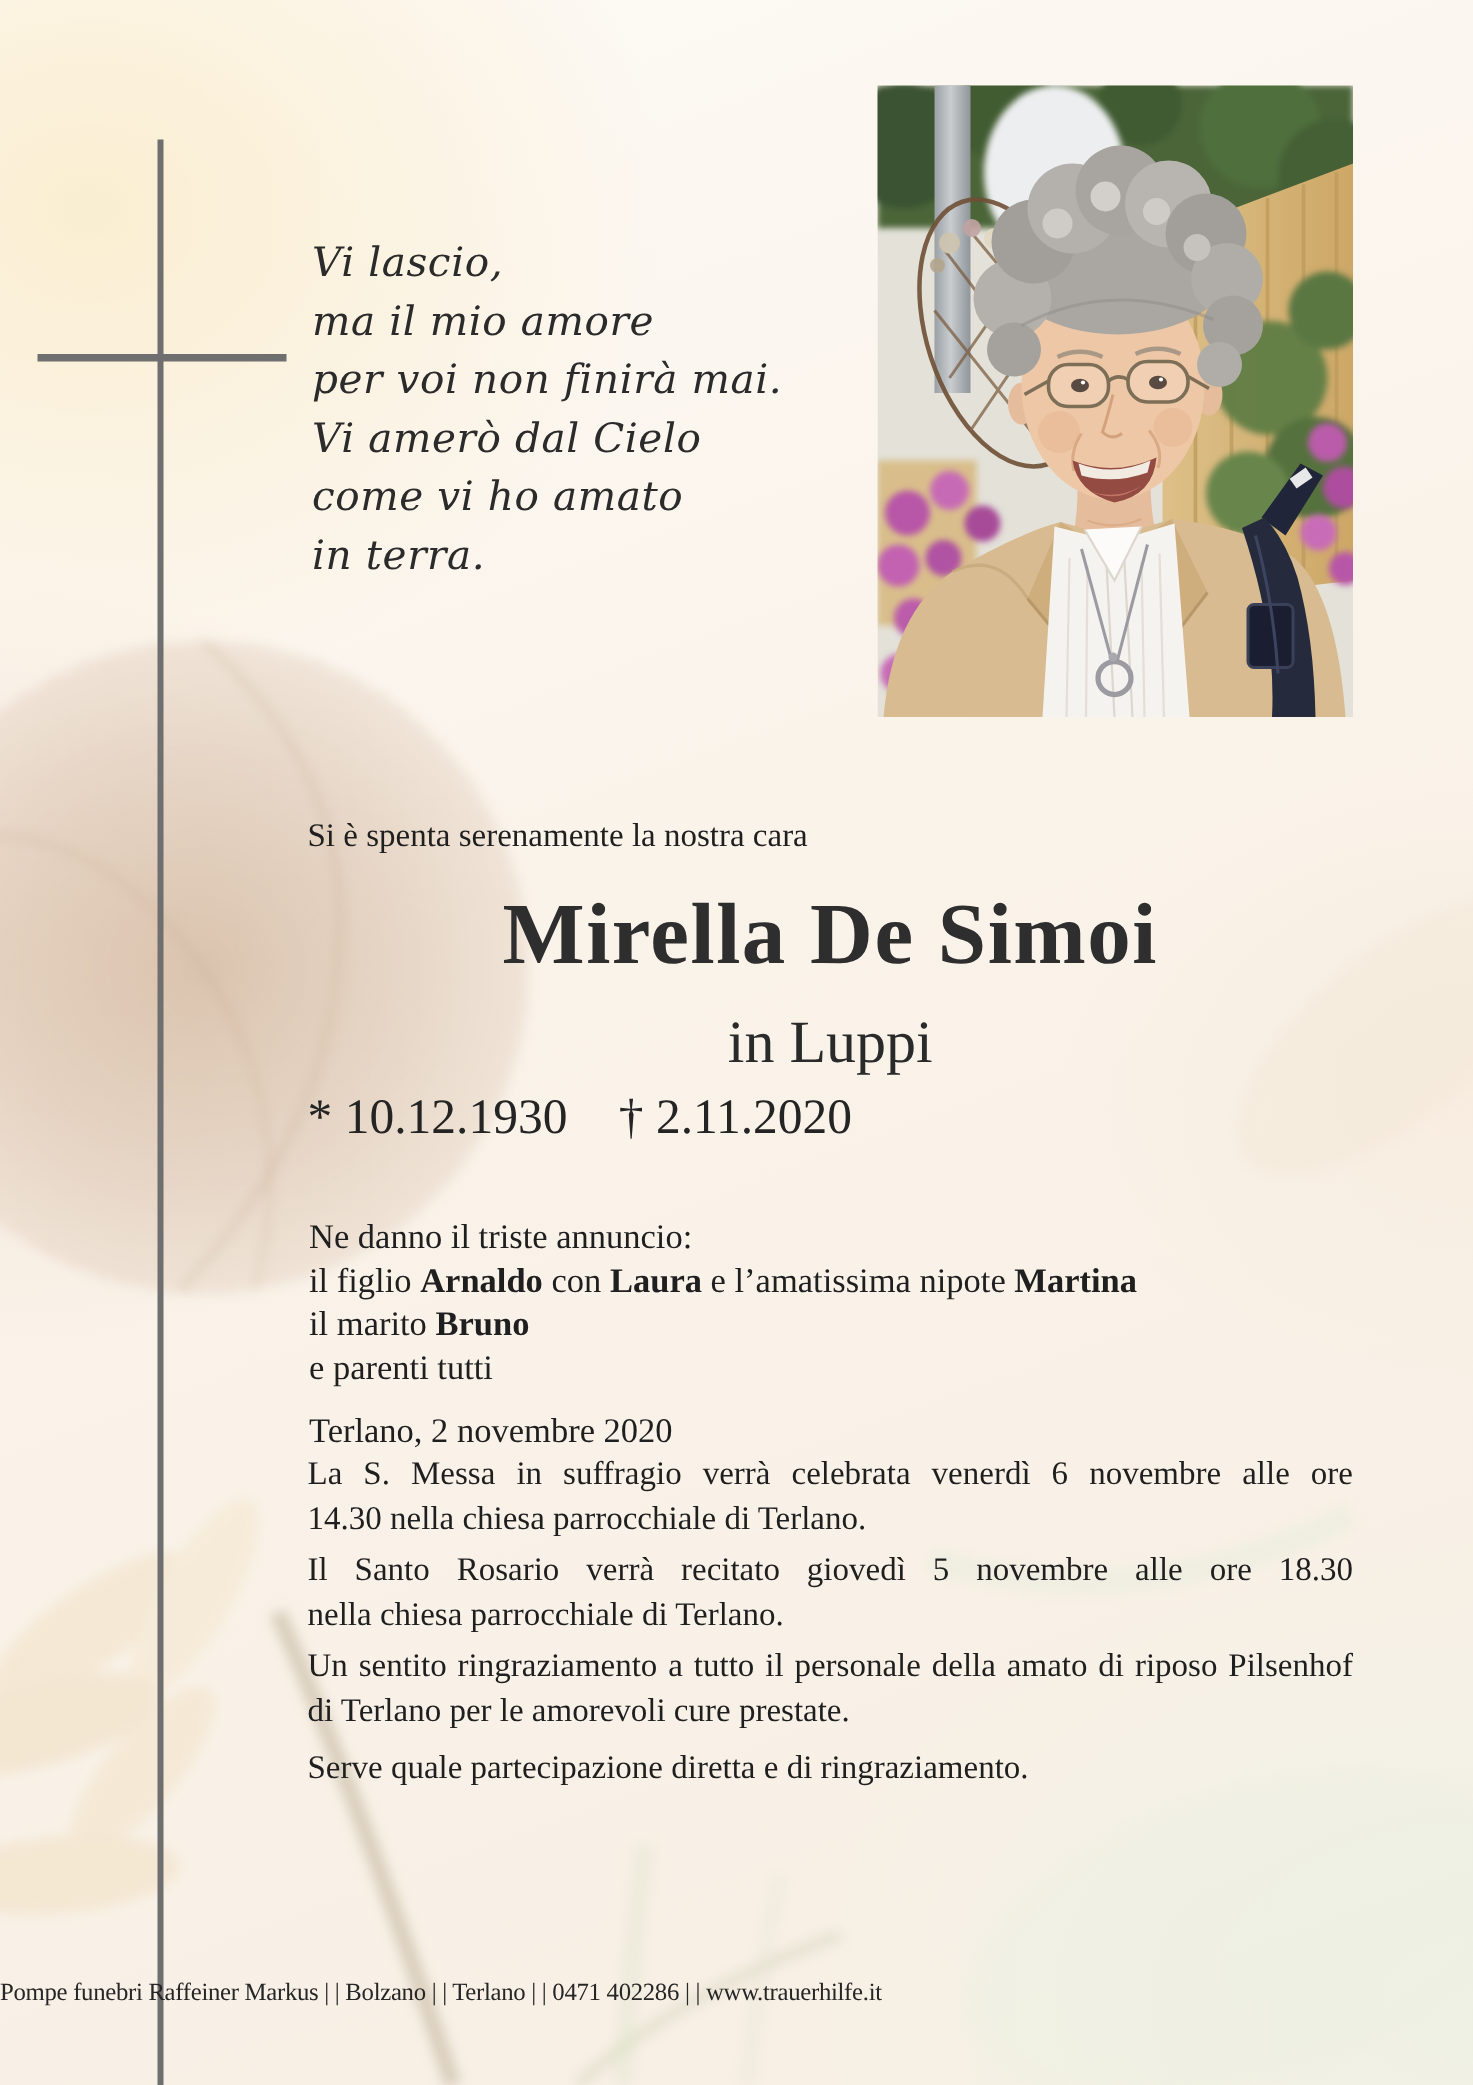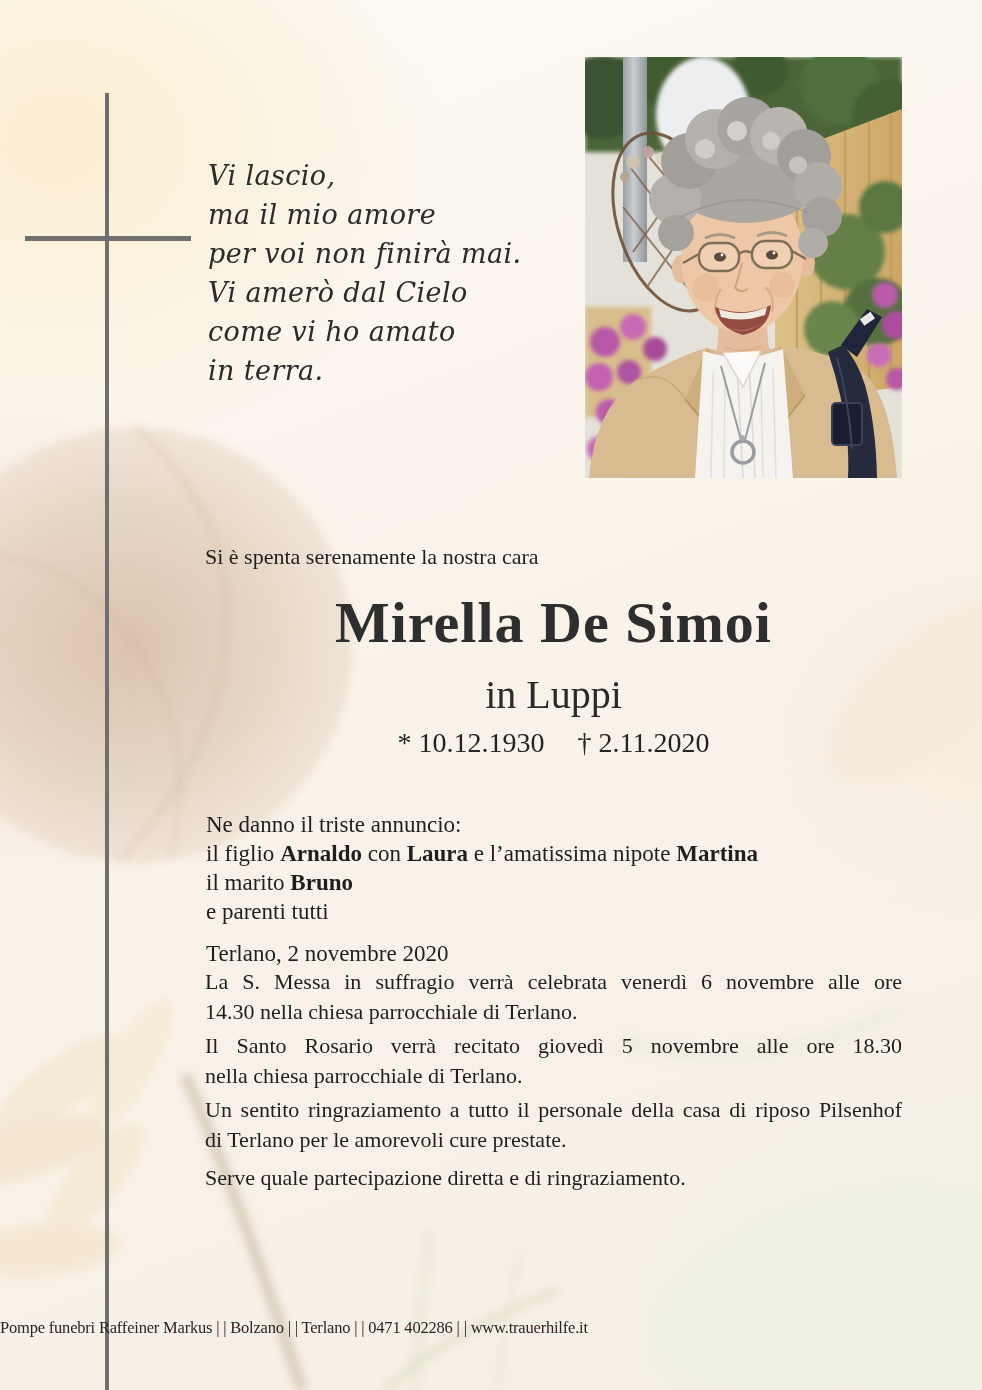--- a/index.html
+++ b/index.html
@@ -19,22 +19,22 @@
   .poem{position:absolute;left:208px;top:156px;width:400px;z-index:3;
         text-align:left;font-family:"DejaVu Serif","Liberation Serif",serif;
         font-style:italic;font-size:27px;line-height:39px;color:#2b2b2b;letter-spacing:0.4px;}
   .photo{position:absolute;left:585px;top:57px;width:317px;height:421px;z-index:3;}
   .photo svg{display:block;width:100%;height:100%;}
   .intro{position:absolute;left:205px;top:505px;font-size:22px;z-index:3;margin-top:39px;}
   .name{position:absolute;left:205px;top:589px;width:697px;margin:0;text-align:center;
         font-size:58px;font-weight:bold;color:#2e2e2e;z-index:3;letter-spacing:1px;}
   .maiden{position:absolute;left:205px;top:671px;width:697px;text-align:center;
         font-size:40px;color:#2a2a2a;z-index:3;}
-  .dates{position:absolute;left:205px;top:727px;width:697px;text-align:center;
-        font-size:28px;color:#242424;z-index:3;}
+  .dates{position:absolute;left:205px;top:727px;width:697px;
+        font-size:33px;color:#242424;z-index:3;}
   .dates .death{margin-left:26px;}
   .announce{position:absolute;left:206px;top:810px;width:697px;font-size:23px;line-height:29px;z-index:3;}
   .announce .dateline{margin-top:13px;}
   .paras{position:absolute;left:205px;top:967px;width:697px;font-size:22px;line-height:30px;z-index:3;}
   .para{margin:0 0 4px 0;}
   .para.last{margin-top:8px;}
   .jline{display:block;text-align:justify;text-align-last:justify;}
   .lline{display:block;text-align:left;}
   .footer{position:absolute;left:0;top:1318px;width:891px;text-align:left;
         font-size:16.5px;letter-spacing:-0.2px;color:#262626;z-index:3;}
@@ -308,21 +308,21 @@
   <div class="paras">
     <p class="para">
       <span class="jline">La S. Messa in suffragio verrà celebrata venerdì 6 novembre alle ore</span>
       <span class="lline">14.30 nella chiesa parrocchiale di Terlano.</span>
     </p>
     <p class="para">
       <span class="jline">Il Santo Rosario verrà recitato giovedì 5 novembre alle ore 18.30</span>
       <span class="lline">nella chiesa parrocchiale di Terlano.</span>
     </p>
     <p class="para">
-      <span class="jline">Un sentito ringraziamento a tutto il personale della casa di riposo Pilsenhof</span>
+      <span class="jline">Un sentito ringraziamento a tutto il personale della amato di riposo Pilsenhof</span>
       <span class="lline">di Terlano per le amorevoli cure prestate.</span>
     </p>
     <p class="para last">
       <span class="lline">Serve quale partecipazione diretta e di ringraziamento.</span>
     </p>
   </div>
 
   <div class="footer">Pompe funebri Raffeiner Markus | | Bolzano | | Terlano | | 0471 402286 | | www.trauerhilfe.it</div>
 </div>
 

